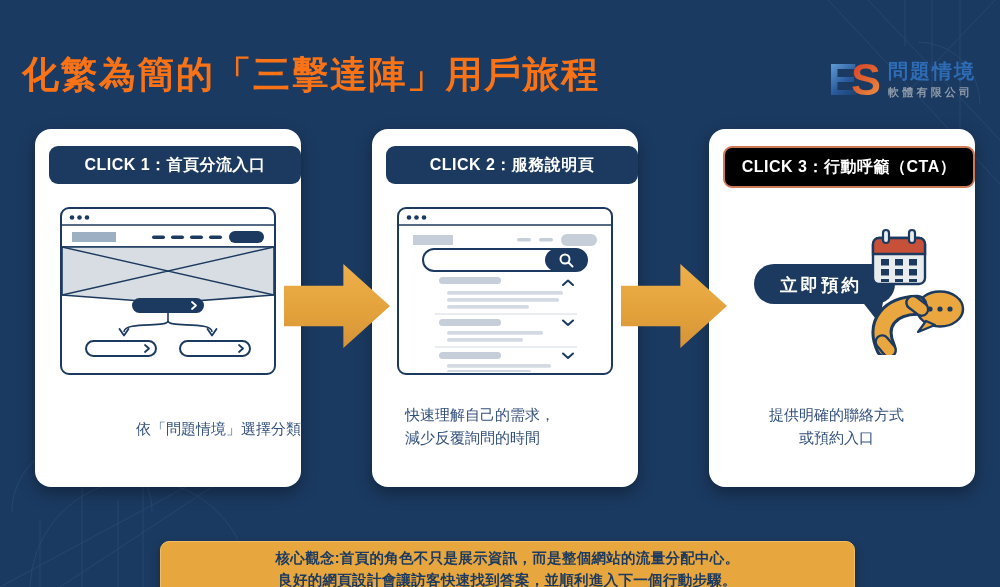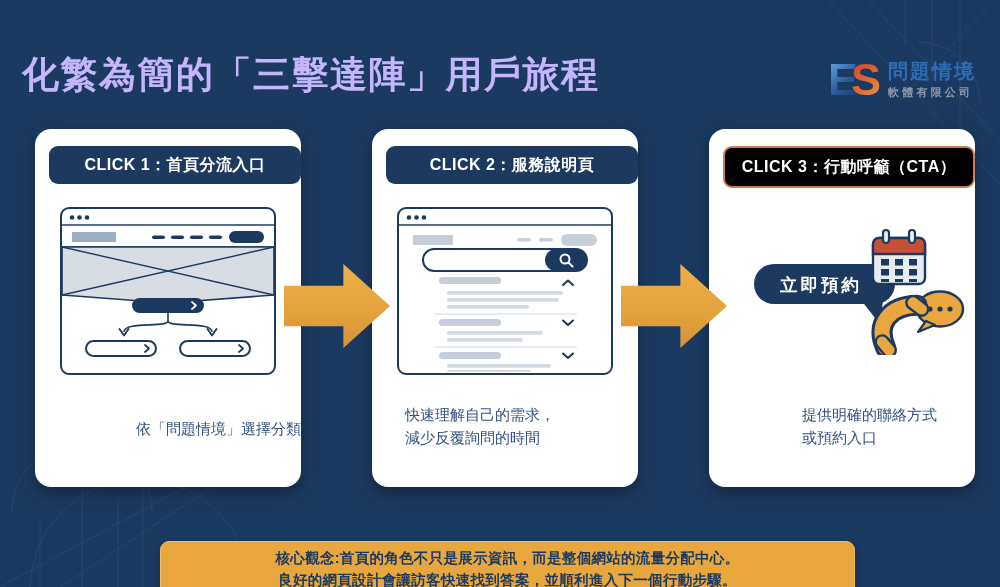--- a/index.html
+++ b/index.html
@@ -5,21 +5,21 @@
   html,body{margin:0;padding:0;background:#0e2440;}
   .stage{
     position:relative;width:1000px;height:587px;overflow:hidden;
     background:#1b3a61;
     font-family:"Liberation Sans","DejaVu Sans",sans-serif;
   }
   .bg-pattern{position:absolute;inset:0;pointer-events:none;}
 
   .page-title{
     position:absolute;left:22px;top:50px;
-    font-size:37px;font-weight:800;color:#c4b5fd;letter-spacing:1.5px;
+    font-size:37px;font-weight:800;color:#f97316;letter-spacing:1.5px;
     white-space:nowrap;
   }
 
   
   .logo{position:absolute;left:828px;top:58px;display:flex;align-items:center;}
   .logo-mark{font-weight:900;font-size:45px;line-height:44px;display:flex;font-style:normal;}
   .logo-mark .e{
     background:linear-gradient(135deg,#6fb0e8 0%,#2a5a9c 55%,#16395f 100%);
     -webkit-background-clip:text;background-clip:text;color:transparent;
   }
@@ -47,21 +47,21 @@
 
   .browser{
     position:absolute;left:25px;top:78px;width:212px;height:164px;
     border:2px solid #1c3a5f;border-radius:9px;background:#ffffff;overflow:hidden;
   }
   .browser svg{display:block;}
 
   .caption{color:#33517e;font-size:15px;line-height:1.55;font-weight:500;}
   .caption.center{position:absolute;left:0;right:0;top:288px;text-align:right;margin-left:24px;}
   .caption.left2{position:absolute;left:33px;top:274px;text-align:left;}
-  .caption.left3{position:absolute;left:60px;top:274px;text-align:left;margin-left:33px;}
+  .caption.left3{position:absolute;left:60px;top:274px;text-align:center;}
 
   
   .flow-arrow{
     position:absolute;top:264px;width:106px;height:84px;
     background:linear-gradient(180deg,#eeb04c 0%,#e2a13a 60%,#d6923a 100%);
     clip-path:polygon(0 26%,56% 26%,56% 0,100% 50%,56% 100%,56% 74%,0 74%);
   }
   .arrow1{left:284px;} .arrow2{left:621px;}
 
   

